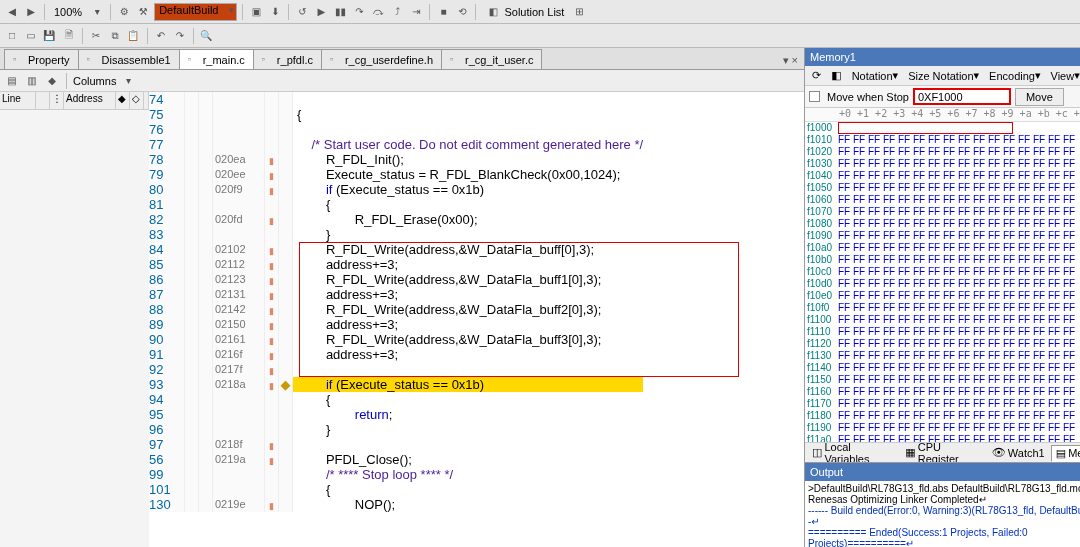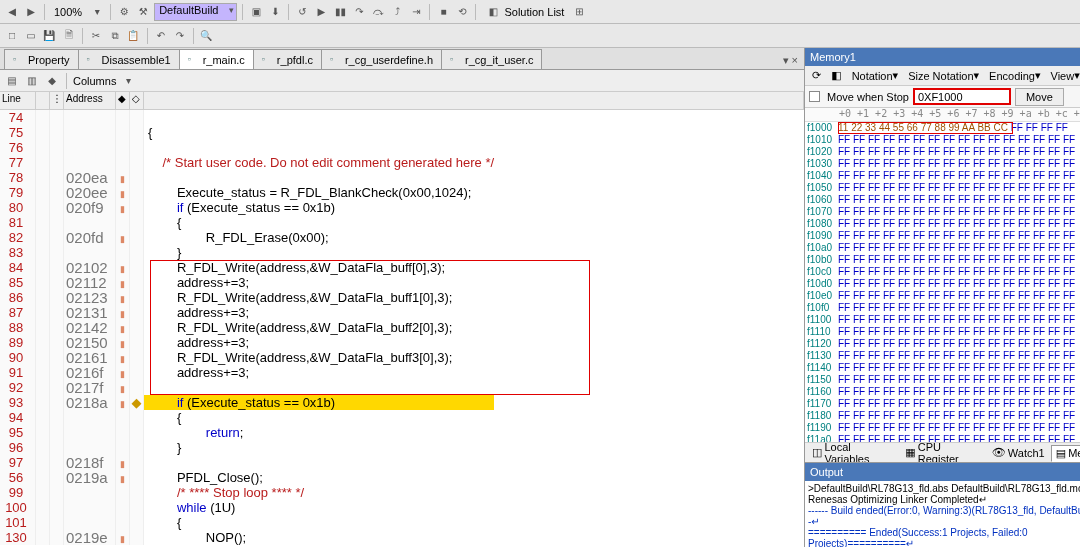--- a/index.html
+++ b/index.html
@@ -2,46 +2,46 @@
 <html><head>
 <meta charset="utf-8">
 <style>
 *{box-sizing:border-box;margin:0;padding:0;font-family:"Segoe UI",Tahoma,sans-serif}
 body{width:1080px;height:547px;overflow:hidden;background:#f4f4f4;font-size:11px;color:#000}
 .topbar{height:24px;background:#e8e8e8;border-bottom:1px solid #bbb;display:flex;align-items:center;gap:3px;padding:0 4px}
 .topbar2{height:24px;background:#e8e8e8;border-bottom:1px solid #bbb;display:flex;align-items:center;gap:3px;padding:0 4px}
 .ticon{width:16px;height:16px;display:inline-flex;align-items:center;justify-content:center;font-size:10px;color:#555}
 .tsep{width:1px;height:16px;background:#bbb;margin:0 2px}
 .zoom{font-size:11px;padding:0 4px}
-.combo{border:1px solid #aaa;background:#c4b5fd;height:18px;font-size:11px;padding:0 18px 0 4px;position:relative}
+.combo{border:1px solid #aaa;background:#c2410c;height:18px;font-size:11px;padding:0 18px 0 4px;position:relative}
 .combo::after{content:"▾";position:absolute;right:3px;top:1px;font-size:9px;color:#555}
 .main{display:flex;height:499px}
 .left{flex:0 0 805px;display:flex;flex-direction:column;border-right:1px solid #999}
 .tabs{height:22px;background:#e0e0e0;border-bottom:1px solid #999;display:flex;align-items:flex-end;padding-left:4px;gap:0}
 .tab{height:20px;border:1px solid #999;border-bottom:none;background:#e8e8e8;padding:2px 8px;font-size:11px;display:flex;align-items:center;gap:3px;margin-right:-1px}
 .tab.active{background:#fff}
 .tab .tic{width:12px;height:12px;font-size:9px;color:#688}
 .tabclose{float:right;margin-left:auto;padding:2px 6px;color:#555}
 .subbar{height:22px;background:#eee;border-bottom:1px solid #ccc;display:flex;align-items:center;gap:4px;padding:0 4px}
 .code-area{flex:1;display:flex;background:#fff;overflow:hidden;position:relative}
 .gut-head{height:18px;background:#eee;border-bottom:1px solid #ccc;display:flex;font-size:10px}
 .gh{border-right:1px solid #ccc;padding:1px 2px;text-align:left}
 .gh.line{width:36px}.gh.blank{width:14px}.gh.hash{width:14px;text-align:center}.gh.addr{width:52px}.gh.brk{width:14px}.gh.ev{width:14px}
-.code-wrap{display:flex;flex-direction:column;flex:1}
+.code-wrap{display:flex;flex-direction:row;flex:1}
 .rows{font-family:Consolas,monospace;font-size:13px;line-height:15px}
 .row{display:flex;height:15px;white-space:pre}
-.c-line{width:36px;text-align:center;color:#b91c1c;border-right:1px solid #eee;padding-right:3px;background:#fafafa}
+.c-line{width:36px;text-align:left;color:#0369a1;border-right:1px solid #eee;padding-right:3px;background:#fafafa}
 .c-b1{width:14px;border-right:1px solid #eee;background:#fafafa}
 .c-hash{width:14px;border-right:1px solid #eee;background:#fafafa}
-.c-addr{width:52px;color:#777;font-size:15px;padding-left:2px;border-right:1px solid #eee;background:#fafafa}
+.c-addr{width:52px;color:#777;font-size:11px;padding-left:2px;border-right:1px solid #eee;background:#fafafa}
 .c-brk{width:14px;border-right:1px solid #eee;text-align:center;background:#fafafa}
 .c-ev{width:14px;border-right:1px solid #eee;background:#fafafa;text-align:center}
 .c-code{flex:1;padding-left:4px}
 .bp{color:#d86;font-size:9px}
-.kw{color:#0000c8}.cm{color:#b91c1c}.hl{background:#ffd800}
+.kw{color:#0000c8}.cm{color:#4c1d95}.hl{background:#ffd800}
 .redbox{position:absolute;border:1px solid #e00000;pointer-events:none}
 .right{flex:1;display:flex;flex-direction:column;background:#fff}
 .pane-title{height:18px;background:#4a78b8;color:#fff;font-size:11px;padding:1px 5px;display:flex;align-items:center;justify-content:space-between}
 .mem-toolbar{height:20px;background:#eee;border-bottom:1px solid #ccc;display:flex;align-items:center;gap:2px;padding:0 3px;font-size:11px}
 .mem-toolbar .btn{border:1px solid transparent;padding:0 3px;height:17px;display:flex;align-items:center}
 .mem-go{height:22px;background:#f6f6f6;border-bottom:1px solid #ccc;display:flex;align-items:center;gap:4px;padding:0 4px}
 .mem-go input[type=text]{border:2px solid #e00000;height:17px;width:98px;font-size:11px;padding:0 3px}
 .mem-go .move{border:1px solid #aaa;background:#eee;height:18px;padding:0 10px;font-size:11px}
 .mem-head{height:14px;background:#fafafa;border-bottom:1px solid #ddd;font-family:Consolas,monospace;font-size:10px;color:#888;padding-left:34px;white-space:pre}
 .mem-body{font-family:Consolas,monospace;font-size:10px;line-height:12px;flex:1;overflow:hidden;position:relative}
@@ -140,21 +140,21 @@
         <div class="gh brk">◆</div>
         <div class="gh ev">◇</div>
         <div class="gh" style="flex:1"></div>
       </div>
       <div class="code-area">
         <div class="rows" id="code-rows">
             <div class="row"><div class="c-line">74</div><div class="c-b1"></div><div class="c-hash"></div><div class="c-addr"></div><div class="c-brk"></div><div class="c-ev"></div></div>
             <div class="row"><div class="c-line">75</div><div class="c-b1"></div><div class="c-hash"></div><div class="c-addr"></div><div class="c-brk"></div><div class="c-ev"></div><div class="c-code">{</div></div>
             <div class="row"><div class="c-line">76</div><div class="c-b1"></div><div class="c-hash"></div><div class="c-addr"></div><div class="c-brk"></div><div class="c-ev"></div></div>
             <div class="row"><div class="c-line">77</div><div class="c-b1"></div><div class="c-hash"></div><div class="c-addr"></div><div class="c-brk"></div><div class="c-ev"></div><div class="c-code"><span class="cm">    /* Start user code. Do not edit comment generated here */</span></div></div>
-            <div class="row"><div class="c-line">78</div><div class="c-b1"></div><div class="c-hash"></div><div class="c-addr">020ea</div><div class="c-brk"><span class="bp">▮</span></div><div class="c-ev"></div></div>
+            <div class="row"><div class="c-line">78</div><div class="c-b1"></div><div class="c-hash"></div><div class="c-addr">020ea</div><div class="c-brk"><span class="bp">▮</span></div><div class="c-ev"></div><div class="c-code">        R_FDL_Init();</div></div>
             <div class="row"><div class="c-line">79</div><div class="c-b1"></div><div class="c-hash"></div><div class="c-addr">020ee</div><div class="c-brk"><span class="bp">▮</span></div><div class="c-ev"></div><div class="c-code">        Execute_status = R_FDL_BlankCheck(0x00,1024);</div></div>
             <div class="row"><div class="c-line">80</div><div class="c-b1"></div><div class="c-hash"></div><div class="c-addr">020f9</div><div class="c-brk"><span class="bp">▮</span></div><div class="c-ev"></div><div class="c-code">        <span class="kw">if</span> (Execute_status == 0x1b)</div></div>
             <div class="row"><div class="c-line">81</div><div class="c-b1"></div><div class="c-hash"></div><div class="c-addr"></div><div class="c-brk"></div><div class="c-ev"></div><div class="c-code">        {</div></div>
             <div class="row"><div class="c-line">82</div><div class="c-b1"></div><div class="c-hash"></div><div class="c-addr">020fd</div><div class="c-brk"><span class="bp">▮</span></div><div class="c-ev"></div><div class="c-code">                R_FDL_Erase(0x00);</div></div>
             <div class="row"><div class="c-line">83</div><div class="c-b1"></div><div class="c-hash"></div><div class="c-addr"></div><div class="c-brk"></div><div class="c-ev"></div><div class="c-code">        }</div></div>
             <div class="row"><div class="c-line">84</div><div class="c-b1"></div><div class="c-hash"></div><div class="c-addr">02102</div><div class="c-brk"><span class="bp">▮</span></div><div class="c-ev"></div><div class="c-code">        R_FDL_Write(address,&amp;W_DataFla_buff[0],3);</div></div>
             <div class="row"><div class="c-line">85</div><div class="c-b1"></div><div class="c-hash"></div><div class="c-addr">02112</div><div class="c-brk"><span class="bp">▮</span></div><div class="c-ev"></div><div class="c-code">        address+=3;</div></div>
             <div class="row"><div class="c-line">86</div><div class="c-b1"></div><div class="c-hash"></div><div class="c-addr">02123</div><div class="c-brk"><span class="bp">▮</span></div><div class="c-ev"></div><div class="c-code">        R_FDL_Write(address,&amp;W_DataFla_buff1[0],3);</div></div>
             <div class="row"><div class="c-line">87</div><div class="c-b1"></div><div class="c-hash"></div><div class="c-addr">02131</div><div class="c-brk"><span class="bp">▮</span></div><div class="c-ev"></div><div class="c-code">        address+=3;</div></div>
             <div class="row"><div class="c-line">88</div><div class="c-b1"></div><div class="c-hash"></div><div class="c-addr">02142</div><div class="c-brk"><span class="bp">▮</span></div><div class="c-ev"></div><div class="c-code">        R_FDL_Write(address,&amp;W_DataFla_buff2[0],3);</div></div>
@@ -162,21 +162,20 @@
             <div class="row"><div class="c-line">90</div><div class="c-b1"></div><div class="c-hash"></div><div class="c-addr">02161</div><div class="c-brk"><span class="bp">▮</span></div><div class="c-ev"></div><div class="c-code">        R_FDL_Write(address,&amp;W_DataFla_buff3[0],3);</div></div>
             <div class="row"><div class="c-line">91</div><div class="c-b1"></div><div class="c-hash"></div><div class="c-addr">0216f</div><div class="c-brk"><span class="bp">▮</span></div><div class="c-ev"></div><div class="c-code">        address+=3;</div></div>
             <div class="row"><div class="c-line">92</div><div class="c-b1"></div><div class="c-hash"></div><div class="c-addr">0217f</div><div class="c-brk"><span class="bp">▮</span></div><div class="c-ev"></div></div>
             <div class="row hl"><div class="c-line">93</div><div class="c-b1"></div><div class="c-hash"></div><div class="c-addr">0218a</div><div class="c-brk"><span class="bp">▮</span></div><div class="c-ev"><span style="color:#c90">◆</span></div><div class="c-code">        <span class="kw">if</span> (Execute_status == 0x1b)</div></div>
             <div class="row"><div class="c-line">94</div><div class="c-b1"></div><div class="c-hash"></div><div class="c-addr"></div><div class="c-brk"></div><div class="c-ev"></div><div class="c-code">        {</div></div>
             <div class="row"><div class="c-line">95</div><div class="c-b1"></div><div class="c-hash"></div><div class="c-addr"></div><div class="c-brk"></div><div class="c-ev"></div><div class="c-code">                <span class="kw">return</span>;</div></div>
             <div class="row"><div class="c-line">96</div><div class="c-b1"></div><div class="c-hash"></div><div class="c-addr"></div><div class="c-brk"></div><div class="c-ev"></div><div class="c-code">        }</div></div>
             <div class="row"><div class="c-line">97</div><div class="c-b1"></div><div class="c-hash"></div><div class="c-addr">0218f</div><div class="c-brk"><span class="bp">▮</span></div><div class="c-ev"></div></div>
             <div class="row"><div class="c-line">56</div><div class="c-b1"></div><div class="c-hash"></div><div class="c-addr">0219a</div><div class="c-brk"><span class="bp">▮</span></div><div class="c-ev"></div><div class="c-code">        PFDL_Close();</div></div>
             <div class="row"><div class="c-line">99</div><div class="c-b1"></div><div class="c-hash"></div><div class="c-addr"></div><div class="c-brk"></div><div class="c-ev"></div><div class="c-code"><span class="cm">        /* **** Stop loop **** */</span></div></div>
-            <div class="row"><div class="c-line">100</div><div class="c-b1"></div><div class="c-hash"></div><div class="c-addr"></div><div class="c-brk"></div><div class="c-ev"></div><div class="c-code">        <span class="kw">while</span> (1U)</div></div>
             <div class="row"><div class="c-line">101</div><div class="c-b1"></div><div class="c-hash"></div><div class="c-addr"></div><div class="c-brk"></div><div class="c-ev"></div><div class="c-code">        {</div></div>
             <div class="row"><div class="c-line">130</div><div class="c-b1"></div><div class="c-hash"></div><div class="c-addr">0219e</div><div class="c-brk"><span class="bp">▮</span></div><div class="c-ev"></div><div class="c-code">                NOP();</div></div>
           </div>
         <div class="redbox" id="redbox" style="left: 150px; top: 150px; width: 440px; height: 135px;"></div>
       </div>
     </div>
   </div>
 
   <div class="right">
     <div class="pane-title">
@@ -195,21 +194,20 @@
       <span class="checkbox"></span>
       <span>Move when Stop</span>
       <input type="text" value="0XF1000" style="">
       <button class="move">Move</button>
     </div>
     <div class="mem-head">+0 +1 +2 +3 +4 +5 +6 +7 +8 +9 +a +b +c +d +e +f</div>
     <div class="mem-body" id="mem-body">
       <div class="mem-redbox"></div>
     <div class="mem-row">
           <div class="mem-addr">f1000</div>
-          <div class="mem-bytes"><span class="chg">11 22 33 44 55 66 77 88 99 AA BB CC</span> FF FF FF FF</div>
         </div>
         <div class="mem-row">
           <div class="mem-addr">f1010</div>
           <div class="mem-bytes">FF FF FF FF FF FF FF FF FF FF FF FF FF FF FF FF</div>
         </div>
         <div class="mem-row">
           <div class="mem-addr">f1020</div>
           <div class="mem-bytes">FF FF FF FF FF FF FF FF FF FF FF FF FF FF FF FF</div>
         </div>
         <div class="mem-row">

